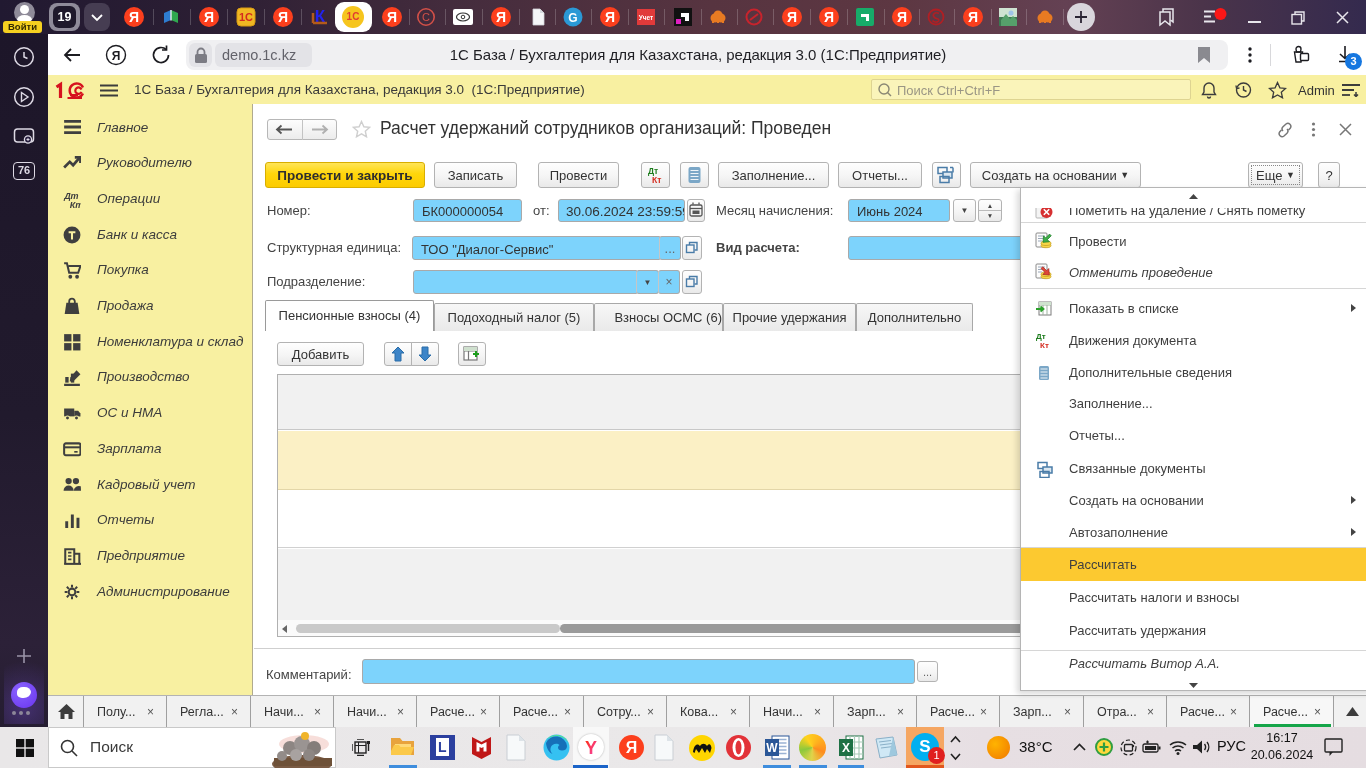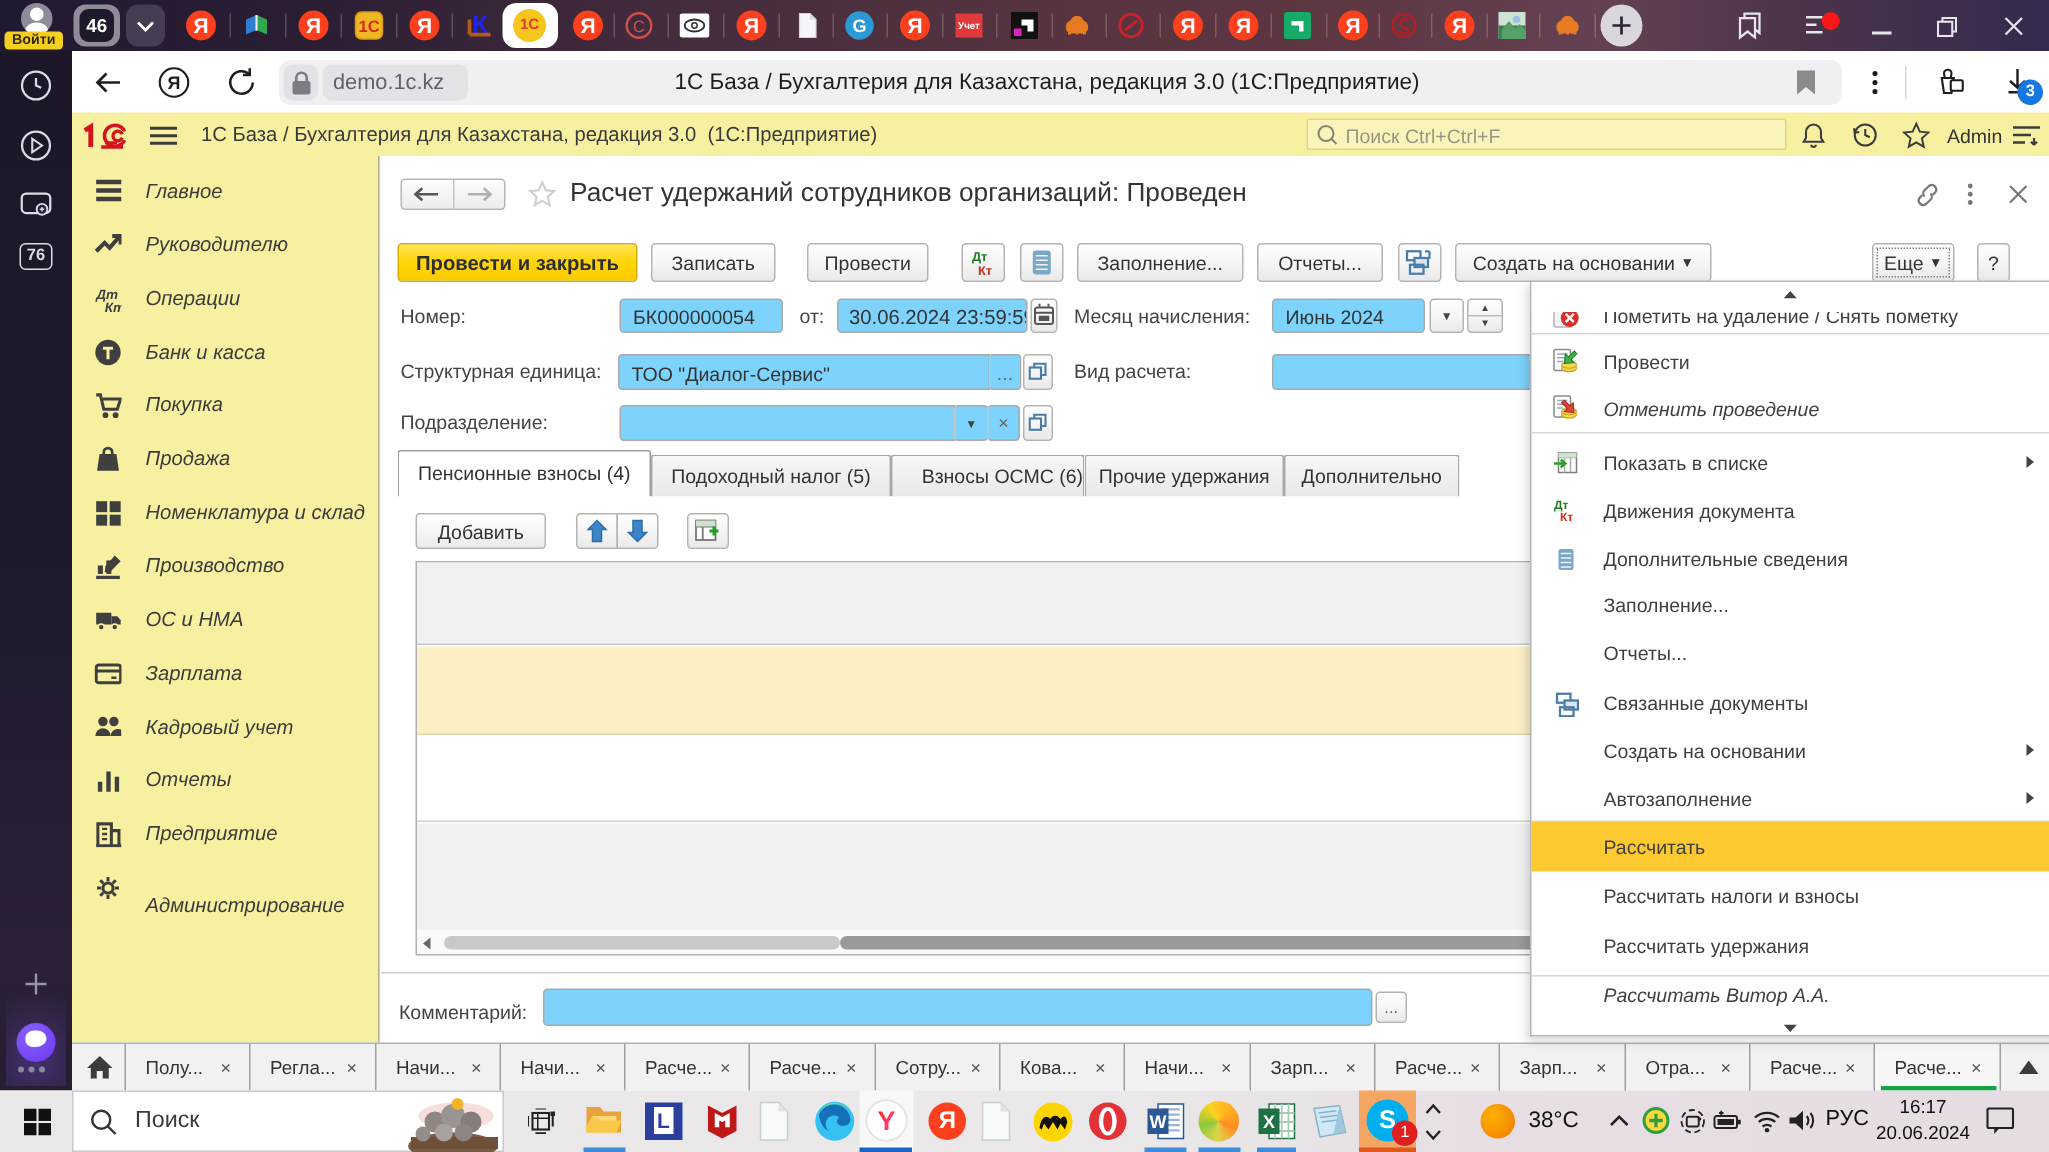--- a/index.html
+++ b/index.html
@@ -48,21 +48,21 @@
 <body>
 <div id="root">
 
 <div id="topbar">
   <div class="abs" style="left:14px;top:2px;width:21px;height:21px;border-radius:50%;background:#8f8b99;overflow:hidden;">
     <div class="abs" style="left:6px;top:3px;width:9px;height:9px;border-radius:50%;background:#fff;"></div>
     <div class="abs" style="left:3px;top:13px;width:15px;height:10px;border-radius:50%;background:#fff;"></div>
   </div>
   <div class="abs" style="left:3px;top:21px;width:39px;height:12px;background:#f5d020;border-radius:3px;color:#332b00;font-size:9.5px;font-weight:bold;text-align:center;line-height:12px;">Войти</div>
   <div class="abs" style="left:49px;top:3px;width:31px;height:28px;background:#8f8b99;border-radius:8px;"></div>
-  <div class="abs" style="left:53px;top:6px;width:23px;height:22px;background:#1f192b;border-radius:6px;color:#fff;font-size:12.5px;font-weight:bold;text-align:center;line-height:22px;">46</div>
+  <div class="abs" style="left:53px;top:6px;width:23px;height:22px;background:#1f192b;border-radius:6px;color:#fff;font-size:12.5px;font-weight:bold;text-align:center;line-height:22px;">19</div>
   <div class="abs" style="left:84px;top:3px;width:26px;height:28px;background:#463d52;border-radius:8px;">
     <svg width="26" height="28">
           <path d="M8 12 L13 17 L18 12" stroke="#fff" stroke-width="1.8" fill="none"></path>
         </svg>
   </div>
   <div class="ticon ya" style="left:124px;">Я</div>
   <div class="ticon" style="left:161px;top:7px;width:20px;height:20px;">
         <svg width="20" height="20">
           <path d="M10 3 L3 6 V16 L10 13 Z" fill="#2e7dd1"></path>
           <path d="M10 3 L17 6 V16 L10 13 Z" fill="#2fa84f"></path>
@@ -404,21 +404,21 @@
         <path d="M2 15 V2 h8 v13" fill="none" stroke="#3f3f3f" stroke-width="1.8"></path>
         <path d="M10 6 h4.5 v9" fill="none" stroke="#3f3f3f" stroke-width="1.8"></path>
         <path d="M4.5 5 h3 M4.5 8 h3 M4.5 11 h3" stroke="#3f3f3f" stroke-width="1.4"></path>
         <path d="M1 15 h15" stroke="#3f3f3f" stroke-width="1.8"></path>
       </svg>
   <div class="mitem" style="top:444px;">Предприятие</div>
   <svg class="micon" style="top:479px;" width="17" height="17" viewBox="0 0 16 16">
         <circle cx="8" cy="8" r="3" fill="none" stroke="#3f3f3f" stroke-width="1.8"></circle>
         <path d="M8 1.5 V4 M8 12 V14.5 M1.5 8 H4 M12 8 H14.5 M3.4 3.4 L5.2 5.2 M10.8 10.8 L12.6 12.6 M12.6 3.4 L10.8 5.2 M5.2 10.8 L3.4 12.6" stroke="#3f3f3f" stroke-width="1.8"></path>
       </svg>
-  <div class="mitem" style="top:492px;text-align:center;">Администрирование</div>
+  <div class="mitem" style="top:480px;text-align:center;">Администрирование</div>
 </div>
 
 <div id="content">
   <div class="abs" style="left:13px;top:15px;width:70px;height:21px;border:1px solid #b7b7b7;border-radius:3px;background:linear-gradient(180deg,#fdfdfd,#ececec);"></div>
   <div class="abs" style="left:48px;top:15px;width:1px;height:21px;background:#c3c3c3;"></div>
   <svg class="abs" style="left:21px;top:20px;" width="18" height="11">
         <path d="M17 5.5 H2 M6.5 1.5 L2 5.5 L6.5 9.5" stroke="#555" stroke-width="1.8" fill="none"></path>
       </svg>
   <svg class="abs" style="left:57px;top:20px;" width="18" height="11">
         <path d="M1 5.5 H16 M11.5 1.5 L16 5.5 L11.5 9.5" stroke="#b0b0b0" stroke-width="1.8" fill="none"></path>
@@ -516,21 +516,21 @@
       </div>
   <div class="field" style="left:405px;top:132px;width:22px;height:24px;border-left:1px solid #c6c6c6;">
         <div class="bc" style="color:#666;">...</div>
       </div>
   <div class="btn" style="left:428px;top:132px;width:20px;height:24px;">
         <svg width="18" height="22">
           <rect x="3.5" y="8" width="7.5" height="7.5" fill="none" stroke="#4a7ca8" stroke-width="1.4"></rect>
           <path d="M6.5 8 V5.5 h7.5 V13 h-2.5" fill="none" stroke="#4a7ca8" stroke-width="1.4"></path>
         </svg>
       </div>
-  <div class="lbl" style="left:462px;top:136px;">Вид расчета:</div>
+  <div class="lbl" style="left:462px;top:136px;font-weight:bold;">Вид расчета:</div>
   <div class="field" style="left:594px;top:132px;width:478px;height:24px;"></div>
   <div class="lbl" style="left:13px;top:170px;">Подразделение:</div>
   <div class="field" style="left:159px;top:166px;width:224px;height:24px;border-radius:3px 0 0 3px;"></div>
   <div class="field" style="left:382px;top:166px;width:23px;height:24px;border-left:1px solid #c6c6c6;">
         <div class="bc" style="font-size:8px;color:#444;">▼</div>
       </div>
   <div class="field" style="left:404px;top:166px;width:22px;height:24px;border-left:1px solid #c6c6c6;">
         <div class="bc" style="font-size:12px;color:#666;">×</div>
       </div>
   <div class="btn" style="left:428px;top:166px;width:20px;height:24px;">

